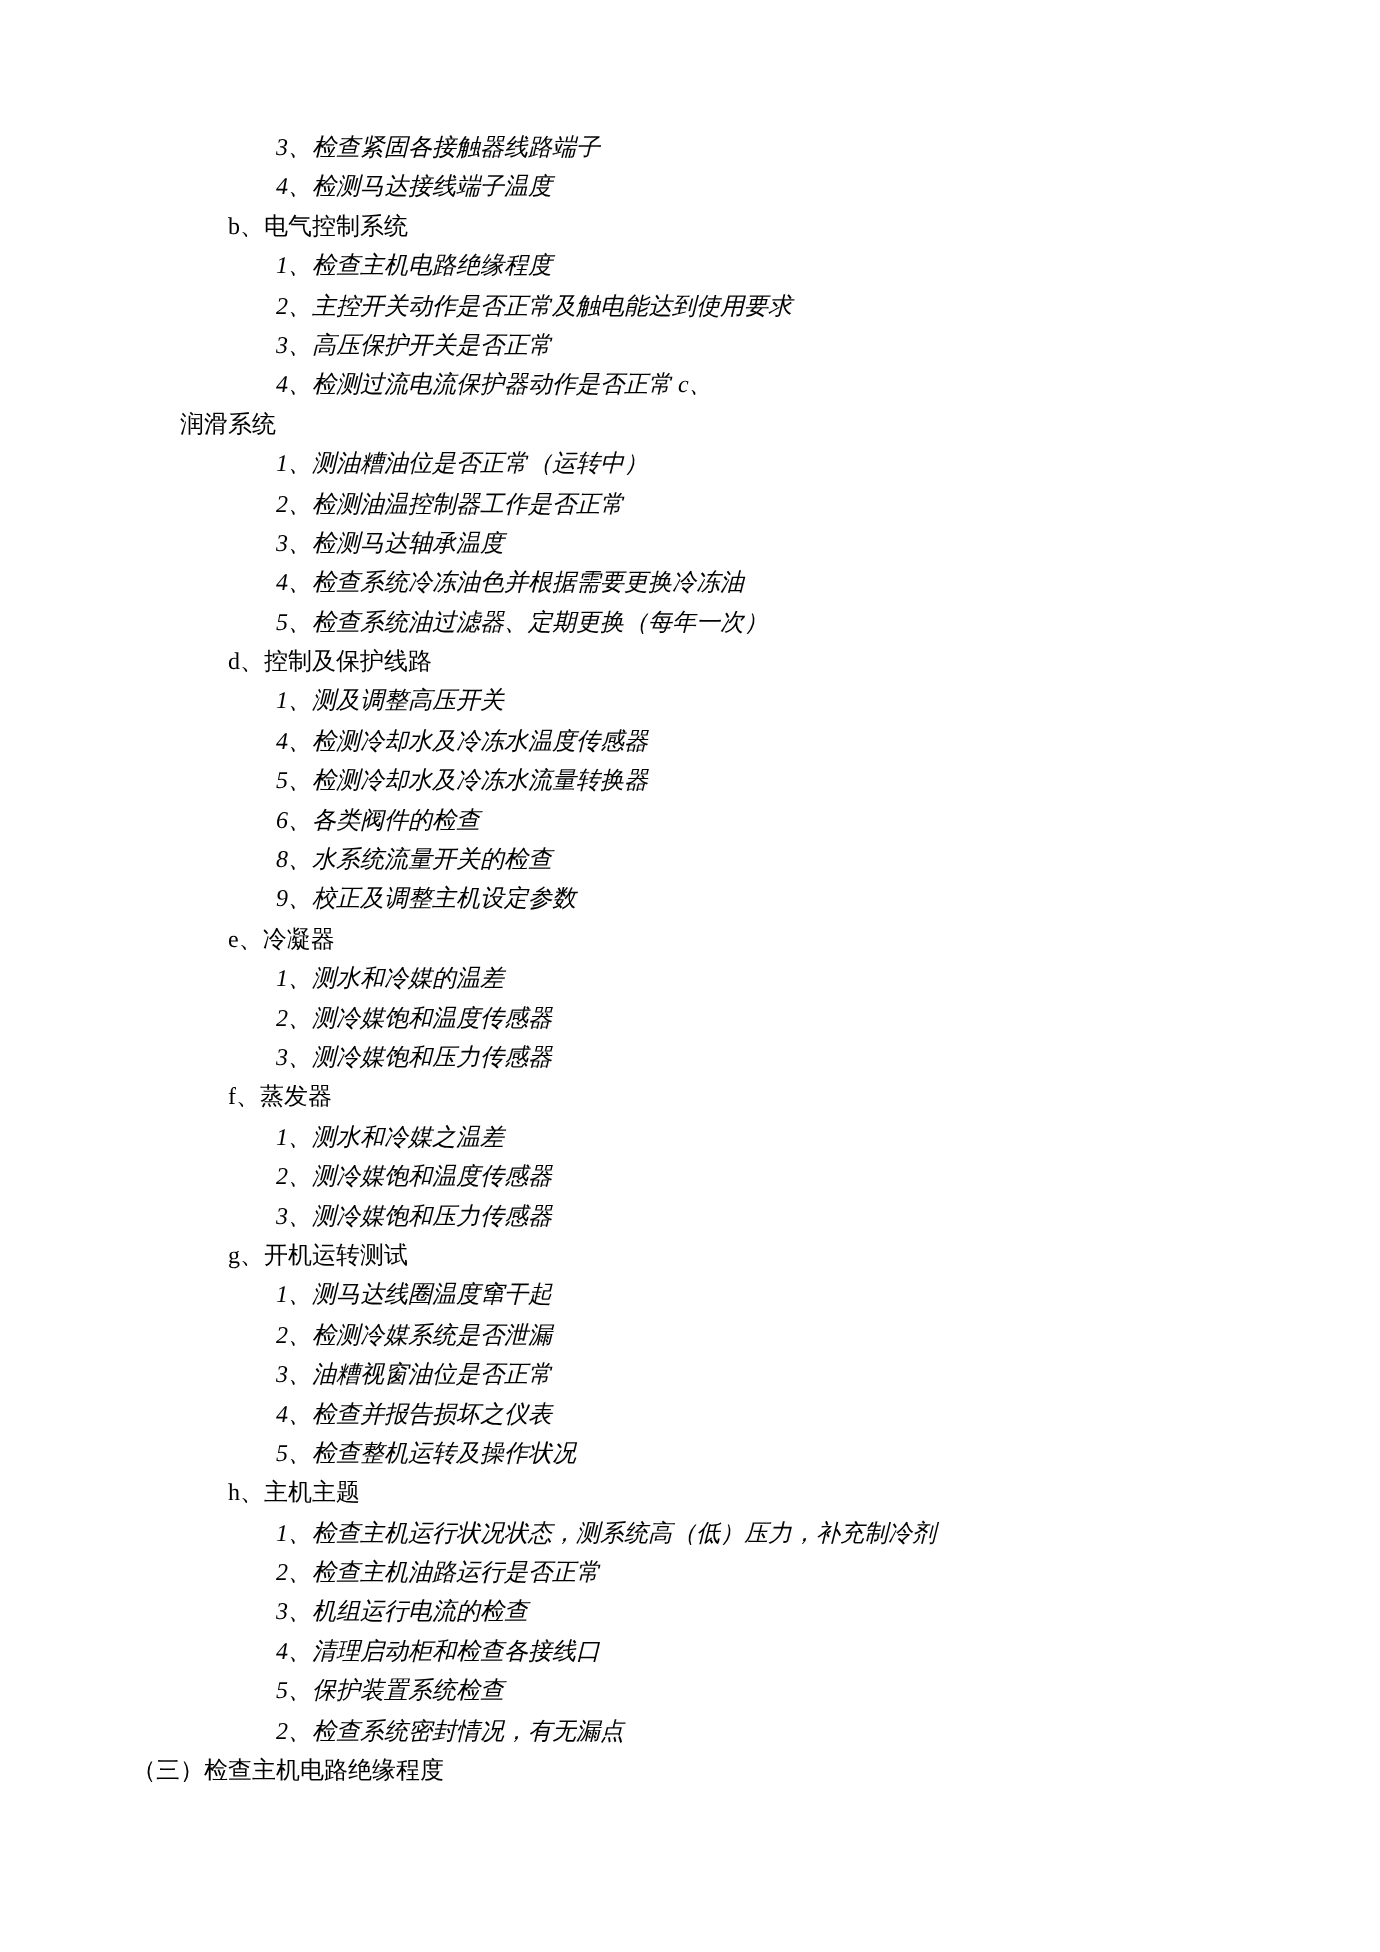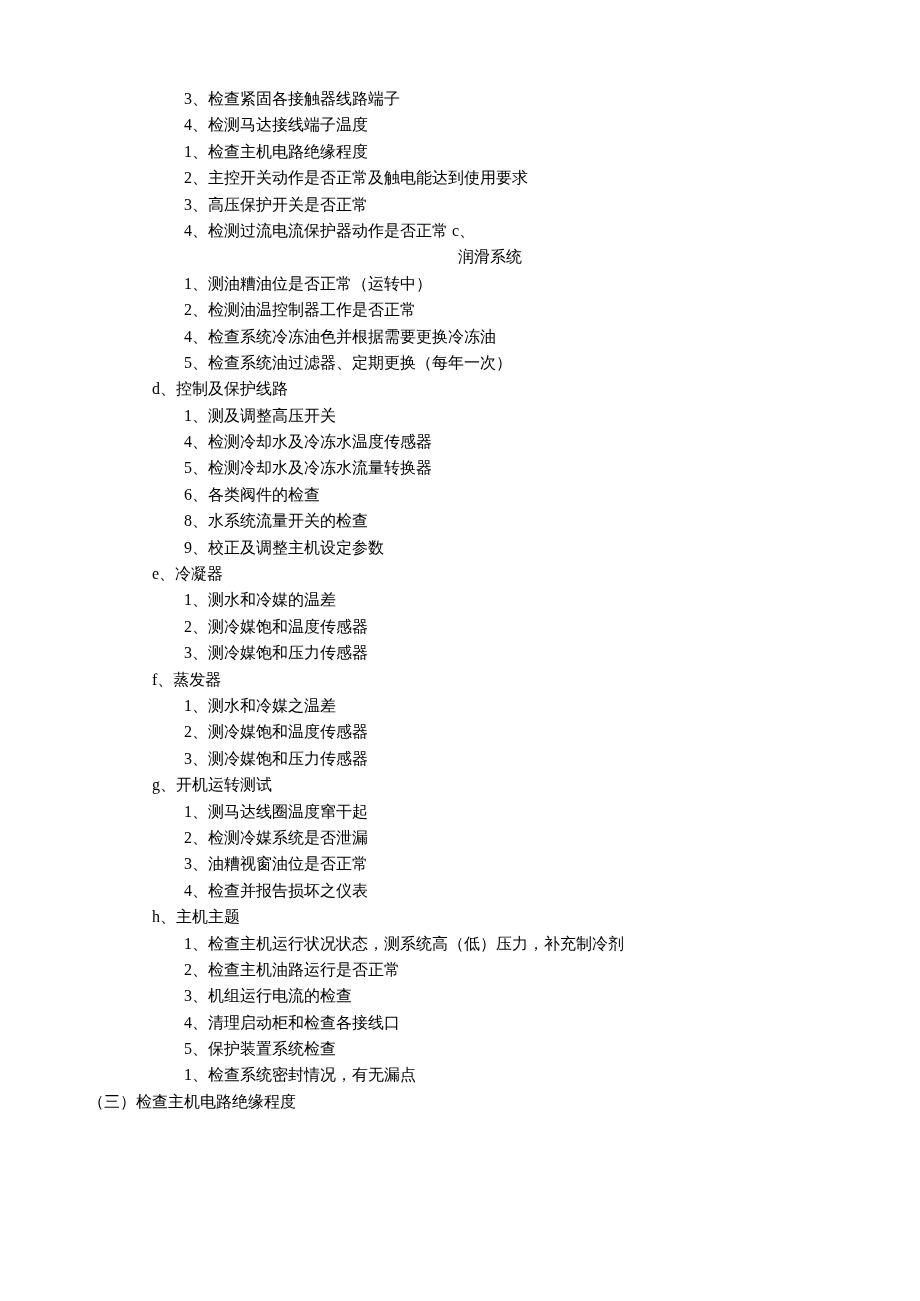--- a/index.html
+++ b/index.html
@@ -10,37 +10,39 @@
       font-family: "SimSun", "宋体", serif;
       font-size: 16px;
       line-height: 1.65;
       color: #000000;
       padding-top: 86px;
       padding-left: 88px;
       padding-right: 60px;
     }
     .line { white-space: nowrap; }
     .indent-1 { padding-left: 64px; }
-    .indent-2 { padding-left: 96px; }
-    .indent-0b { padding-left: 32px; text-align: center; }
+    .indent-2 { padding-left: 96px; font-style: italic; }
+    .indent-0b { padding-left: 32px; }
     .indent-00 { padding-left: 0px; }
   </style>
 </head>
 <body>
 
 <div id="doc">
     <div class="line indent-2">3、检查紧固各接触器线路端子</div>
     <div class="line indent-2">4、检测马达接线端子温度</div>
+    <div class="line indent-1">b、电气控制系统</div>
     <div class="line indent-2">1、检查主机电路绝缘程度</div>
     <div class="line indent-2">2、主控开关动作是否正常及触电能达到使用要求</div>
     <div class="line indent-2">3、高压保护开关是否正常</div>
     <div class="line indent-2">4、检测过流电流保护器动作是否正常 c、</div>
     <div class="line indent-0b">润滑系统</div>
     <div class="line indent-2">1、测油糟油位是否正常（运转中）</div>
     <div class="line indent-2">2、检测油温控制器工作是否正常</div>
+    <div class="line indent-2">3、检测马达轴承温度</div>
     <div class="line indent-2">4、检查系统冷冻油色并根据需要更换冷冻油</div>
     <div class="line indent-2">5、检查系统油过滤器、定期更换（每年一次）</div>
     <div class="line indent-1">d、控制及保护线路</div>
     <div class="line indent-2">1、测及调整高压开关</div>
     <div class="line indent-2">4、检测冷却水及冷冻水温度传感器</div>
     <div class="line indent-2">5、检测冷却水及冷冻水流量转换器</div>
     <div class="line indent-2">6、各类阀件的检查</div>
     <div class="line indent-2">8、水系统流量开关的检查</div>
     <div class="line indent-2">9、校正及调整主机设定参数</div>
     <div class="line indent-1">e、冷凝器</div>
@@ -49,21 +51,22 @@
     <div class="line indent-2">3、测冷媒饱和压力传感器</div>
     <div class="line indent-1">f、蒸发器</div>
     <div class="line indent-2">1、测水和冷媒之温差</div>
     <div class="line indent-2">2、测冷媒饱和温度传感器</div>
     <div class="line indent-2">3、测冷媒饱和压力传感器</div>
     <div class="line indent-1">g、开机运转测试</div>
     <div class="line indent-2">1、测马达线圈温度窜干起</div>
     <div class="line indent-2">2、检测冷媒系统是否泄漏</div>
     <div class="line indent-2">3、油糟视窗油位是否正常</div>
     <div class="line indent-2">4、检查并报告损坏之仪表</div>
+    <div class="line indent-2">5、检查整机运转及操作状况</div>
     <div class="line indent-1">h、主机主题</div>
     <div class="line indent-2">1、检查主机运行状况状态，测系统高（低）压力，补充制冷剂</div>
     <div class="line indent-2">2、检查主机油路运行是否正常</div>
     <div class="line indent-2">3、机组运行电流的检查</div>
     <div class="line indent-2">4、清理启动柜和检查各接线口</div>
     <div class="line indent-2">5、保护装置系统检查</div>
-    <div class="line indent-2">1、检查系统密封情况，有无漏点</div>
+    <div class="line indent-2">2、检查系统密封情况，有无漏点</div>
     <div class="line indent-00">（三）检查主机电路绝缘程度</div>
   </div>
 
 </body></html>

